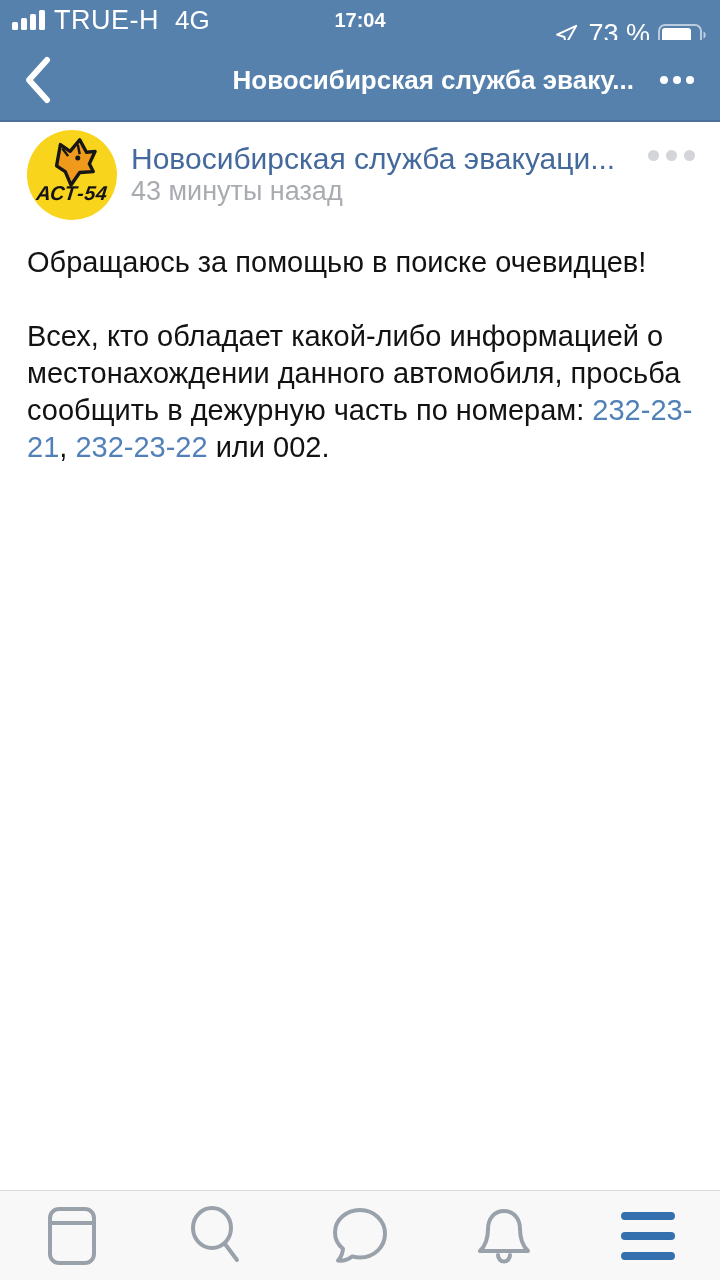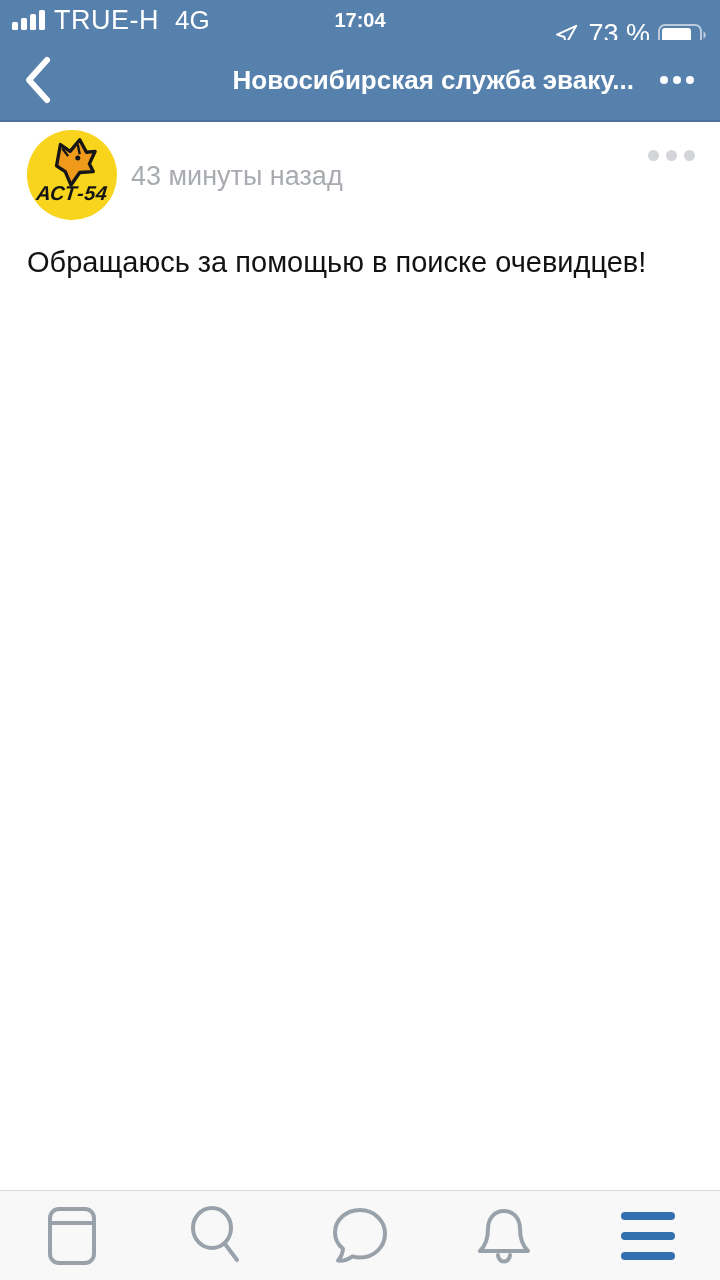--- a/index.html
+++ b/index.html
@@ -58,21 +58,21 @@
   .avatar-text{
     position:absolute;left:0;right:0;top:52px;text-align:center;
     font-size:20px;font-weight:800;font-style:italic;color:#141414;
     letter-spacing:.5px;transform:skewX(-6deg);
   }
   .post-meta{flex:1;min-width:0;padding:12px 0 0 14px;}
   .post-author{
     display:block;font-size:30px;font-weight:500;color:var(--link-blue);
     text-decoration:none;white-space:nowrap;overflow:hidden;cursor:pointer;
   }
-  .post-time{font-size:27px;color:#a8abb0;margin-top:19px;}
+  .post-time{font-size:27px;color:#a8abb0;margin-top:0;}
   .post-more{
     position:absolute;right:25px;top:22px;display:flex;gap:7px;cursor:pointer;padding:6px 0;
   }
   .post-more .dot{width:11px;height:11px;border-radius:50%;background:#d3d5d8;}
 
   .post-text{
     padding:24px 12px 0 27px;font-size:29px;line-height:37px;color:#121212;
   }
   .post-text p{margin:0 0 37px 0;}
   .post-text p:last-child{margin-bottom:0;}
@@ -136,30 +136,32 @@
     <div class="post-header">
       <div class="avatar">
         <svg width="62" height="54" viewBox="0 0 64 56">
           <path d="M16 34 L20 12 L30 19 L40 7 L47 20 L56 19 L50 32 L54 40 L40 41 L31 54 L25 40 Z" fill="#ef9a1b" stroke="#161616" stroke-width="3.5" stroke-linejoin="round"></path>
           <path d="M22 16 L28 24 M38 12 L40 22" stroke="#161616" stroke-width="2.5"></path>
           <circle cx="38" cy="26" r="2.6" fill="#161616"></circle>
         </svg>
         <span class="avatar-text">АСТ-54</span>
       </div>
       <div class="post-meta">
+        <a class="post-author">Новосибирская служба эвакуаци...</a>
         <div class="post-time">43 минуты назад</div>
       </div>
       <div class="post-more">
         <span class="dot"></span>
         <span class="dot"></span>
         <span class="dot"></span>
       </div>
     </div>
     <div class="post-text">
         <p><span>Обращаюсь за помощью в поиске очевидцев!</span></p>
+        <p><span>Всех, кто обладает какой-либо информацией о местонахождении данного автомобиля, просьба сообщить в дежурную часть по номерам: </span><a class="link">232-23-21</a><span>, </span><a class="link">232-23-22</a><span> или 002.</span></p>
       </div>
   </div>
 
   <div class="tabbar">
     <div class="tab">
       <svg width="52" height="62" viewBox="0 0 52 62">
         <rect x="4" y="4" width="44" height="54" rx="9" fill="none" stroke="#99a1aa" stroke-width="4"></rect>
         <line x1="4" y1="18" x2="48" y2="18" stroke="#99a1aa" stroke-width="4"></line>
       </svg>
     </div>

